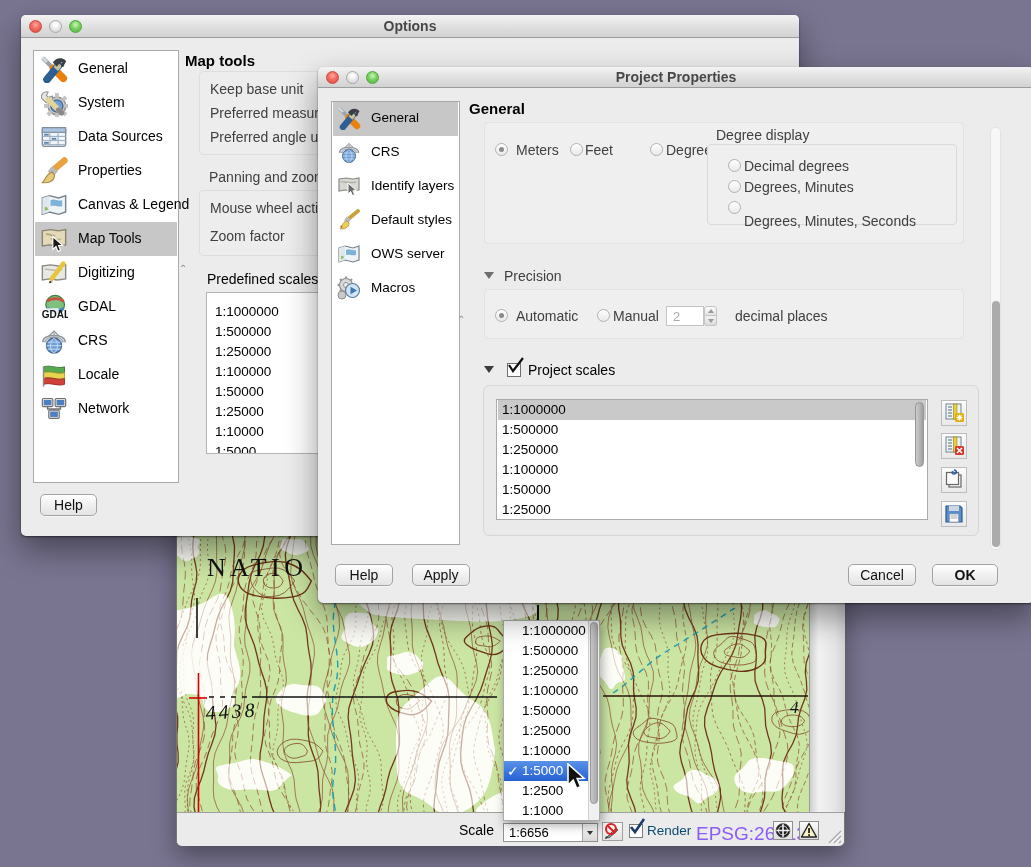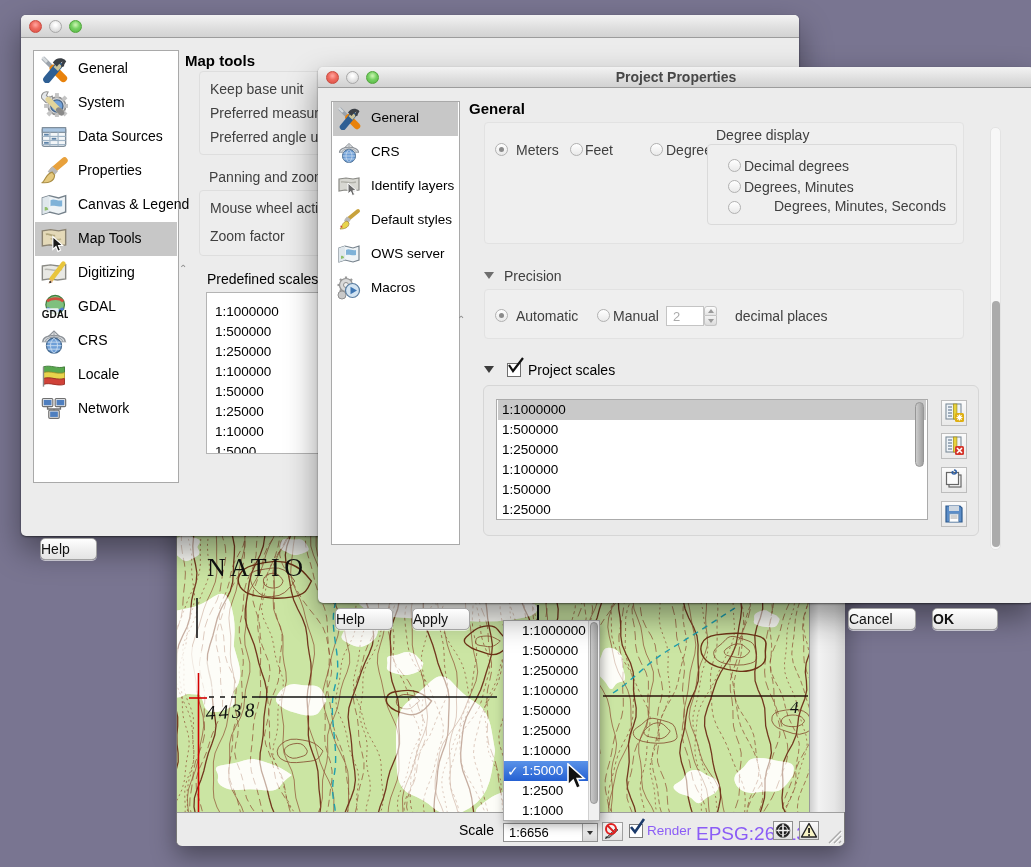--- a/index.html
+++ b/index.html
@@ -11,21 +11,21 @@
 .tl { position:absolute; top:5px; width:13px; height:13px; border-radius:50%; }
 .tl.red { background:radial-gradient(circle at 50% 35%, #ff9d96 8%, #ee6b60 45%, #d94c41); border:1px solid #ca4b40; }
 .tl.gry { background:radial-gradient(circle at 50% 35%, #ffffff 10%, #e8e8e8 50%, #cacaca); border:1px solid #a8a8a8; }
 .tl.grn { background:radial-gradient(circle at 50% 35%, #c1f0a8 8%, #76d163 45%, #52b33e); border:1px solid #51a53c; }
 .title { position:absolute; top:0; left:0; right:0; height:23px; line-height:23px; text-align:center;
   font-size:14px; font-weight:bold; color:#474747; }
 .sidebar { position:absolute; background:#ffffff; border:1px solid #a9a9a9; }
 .sbitem { position:absolute; left:1px; right:1px; }
 .sbsel { background:#c7c7c7; }
 .btn { position:absolute; height:22px; background:linear-gradient(#ffffff,#f1f1f1 45%,#e4e4e4); border:1px solid #a3a3a3;
-  border-radius:5px; font-size:14px; color:#111; line-height:20px; box-shadow:0 1px 0 rgba(255,255,255,.6);margin-top:44px; }
+  border-radius:5px; font-size:14px; color:#111; text-align:center; line-height:20px; box-shadow:0 1px 0 rgba(255,255,255,.6); }
 .grp { position:absolute; background:#e9e9e9; border:1px solid #dcdcdc; border-radius:4px; }
 .gray { color:#404040; }
 .radio { position:absolute; width:13px; height:13px; border-radius:50%; background:linear-gradient(#ffffff,#e9e9e9); border:1px solid #b1b1b1; }
 .radio.on::after { content:""; position:absolute; left:3px; top:3px; width:5px; height:5px; border-radius:50%; background:#8b8b8b; }
 .lab { position:absolute; font-size:14px; white-space:nowrap; line-height:16px; }
 .tri { position:absolute; width:0; height:0; border-left:5px solid transparent; border-right:5px solid transparent; border-top:7px solid #5a5a5a; }
 .listbox { position:absolute; background:#fff; border:1px solid #b4b4b4; }
 .li { position:absolute; left:1px; right:1px; height:20px; font-size:13.5px; line-height:20px; padding-left:7px; color:#000; white-space:nowrap; }
 .chev { position:absolute; font-size:10px; color:#8a8a8a; }
 </style>
@@ -214,21 +214,21 @@
         <path d="M2,16 L5,15 L3,13 Z" fill="#222"></path>
         <circle cx="8" cy="6" r="5" fill="none" stroke="#e02020" stroke-width="2"></circle>
         <line x1="4.5" y1="2.5" x2="11.5" y2="9.5" stroke="#e02020" stroke-width="2"></line>
       </svg>
     </div>
 
     <div style="position:absolute; left:452px; top:11px; width:14px; height:14px; background:#fff; border:1px solid #7c7c7c;"></div>
     <svg style="position:absolute; left:451px; top:4px;" width="20" height="20" viewBox="0 0 20 20">
         <path d="M3,10 L7,15 L16,2" fill="none" stroke="#1b3a6b" stroke-width="2.6"></path>
       </svg>
-    <div style="position:absolute; left:470px; top:10px; font-size:13.5px; color:#8b5cf6;">Render</div>
+    <div style="position:absolute; left:470px; top:10px; font-size:13.5px; color:#0c4a6e;">Render</div>
     <div style="position:absolute; left:519px; top:10px; font-size:19px; color:#8b5cf6;">EPSG:26913</div>
 
     <div style="position:absolute; left:596px; top:8px; width:20px; height:19px; background:linear-gradient(#fafafa,#e0e0e0); border:1px solid #8f8f8f;">
       <svg width="18" height="17" viewBox="0 0 18 17">
         <circle cx="9" cy="8.5" r="7" fill="#1b1b1b"></circle>
         <circle cx="9" cy="8.5" r="4.5" fill="none" stroke="#cccccc" stroke-width="1.2"></circle>
         <path d="M9,1 L9,16 M1.5,8.5 L16.5,8.5" stroke="#f0f0f0" stroke-width="1.6"></path>
         <circle cx="9" cy="8.5" r="6.9" fill="none" stroke="#555" stroke-width="0.8"></circle>
       </svg>
     </div>
@@ -272,20 +272,21 @@
 
 <svg style="position:absolute; left:566px; top:763px; z-index:40;" width="22" height="30" viewBox="0 0 22 30">
   <path d="M2,1 L2,22 L7.2,17.2 L10.6,25.4 L14.6,23.6 L11.2,15.6 L18,15.2 Z" fill="#111" stroke="#fff" stroke-width="1.6"></path>
 </svg>
 
 <div id="options" class="win" style="left:21px; top:15px; width:778px; height:521px;">
   <div class="titlebar"></div>
   <div class="tl red" style="left:8px;"></div>
   <div class="tl gry" style="left:28px;"></div>
   <div class="tl grn" style="left:48px;"></div>
+  <div class="title">Options</div>
   <div class="sidebar" style="left:12px; top:35px; width:146px; height:433px;">
   <div class="sbitem sbsel" style="top:171px; height:34px;"></div>
 </div>
 
 <div style="position:absolute; left:0; top:0;">
   <svg style="position:absolute; left:19px; top:40px;" width="28" height="28" viewBox="0 0 24 24">
 <path d="M2.5,2.5 L13,13" stroke="#9aa2ab" stroke-width="3.6"></path>
 <path d="M2,2 L6,6" stroke="#d7dbde" stroke-width="2.4"></path>
 <path d="M11.5,11.5 L20,20" stroke="#e8820c" stroke-width="6.5" stroke-linecap="round"></path>
 <path d="M16,9 L6,21" stroke="#2e5f94" stroke-width="6.5" stroke-linecap="round"></path>
@@ -502,21 +503,21 @@
 <div class="radio" style="left:332px; top:76px;"></div>
 <div class="lab gray" style="left:348px; top:75px;">Degree</div>
 
 <div class="lab gray" style="left:398px; top:60px;">Degree display</div>
 <div class="grp" style="left:389px; top:77px; width:250px; height:81px; background:#efefef; border-color:#dadada;"></div>
 <div class="radio" style="left:410px; top:92px;"></div>
 <div class="lab gray" style="left:426px; top:91px;">Decimal degrees</div>
 <div class="radio" style="left:410px; top:113px;"></div>
 <div class="lab gray" style="left:426px; top:112px;">Degrees, Minutes</div>
 <div class="radio" style="left:410px; top:134px;"></div>
-<div class="lab gray" style="left:426px; top:131px;margin-left:30px;">Degrees, Minutes, Seconds</div>
+<div class="lab gray" style="left:426px; top:146px;">Degrees, Minutes, Seconds</div>
 
 <div class="tri" style="left:166px; top:205px; border-top-color:#6e6e6e;"></div>
 <div class="lab gray" style="left:186px; top:201px;">Precision</div>
 <div class="grp" style="left:166px; top:222px; width:480px; height:50px; background:#efefef; border-color:#e2e2e2;"></div>
 <div class="radio on" style="left:177px; top:242px;"></div>
 <div class="lab gray" style="left:198px; top:241px;">Automatic</div>
 <div class="radio" style="left:279px; top:242px;"></div>
 <div class="lab gray" style="left:295px; top:241px;">Manual</div>
 <div style="position:absolute; left:348px; top:239px; width:38px; height:20px; background:#fff; border:1px solid #c4c4c4;">
   <div style="position:absolute; left:6px; top:2px; font-size:13px; color:#aaa;">2</div>

